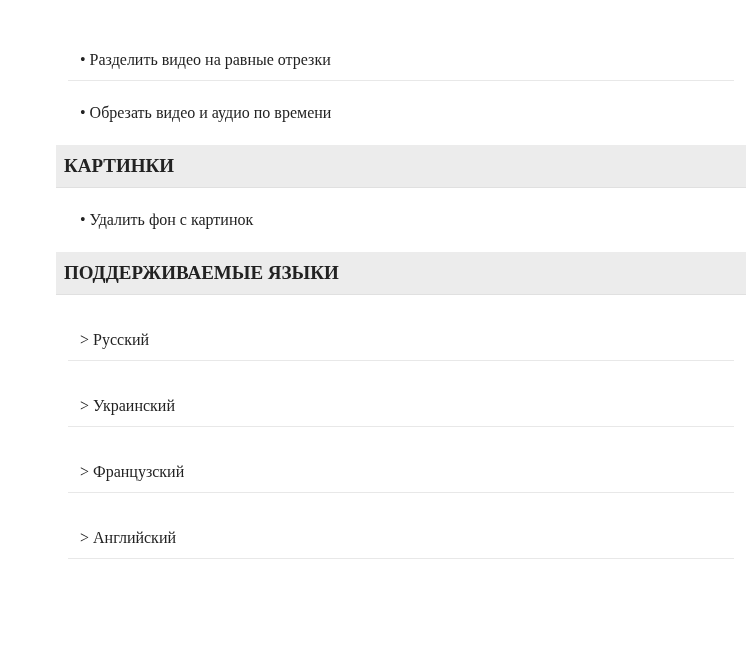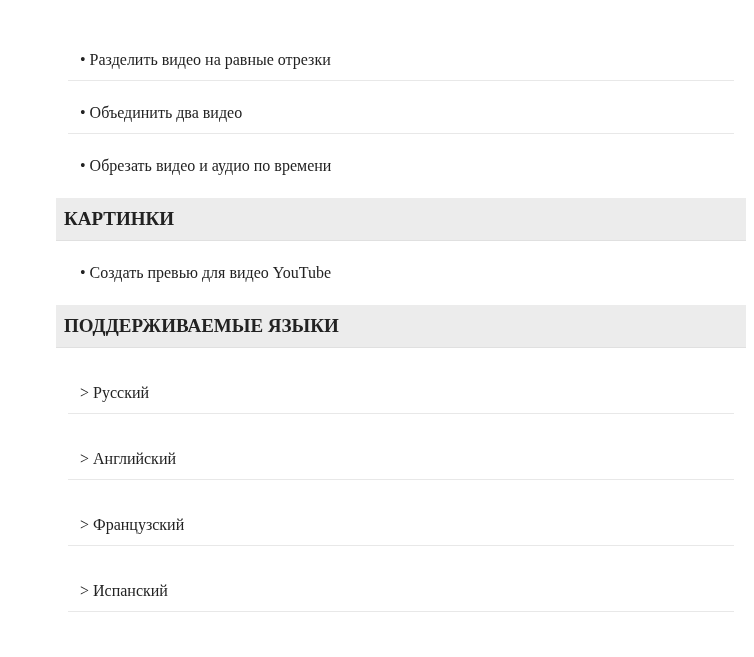--- a/index.html
+++ b/index.html
@@ -38,30 +38,29 @@
       font-size: 16px;
       color: #222;
       background: #ffffff;
     }
   </style>
 </head>
 <body>
 
 <div>
   <div class="list-item">• Разделить видео на равные отрезки</div>
-  <div class="list-item">• Объединить два видео</div>
   <div class="list-item">• Обрезать видео и аудио по времени</div>
 </div>
 
 <div class="section-header">КАРТИНКИ</div>
 
 <div>
-  <div class="list-item">• Создать превью для видео YouTube</div>
+  <div class="list-item">• Удалить фон с картинок</div>
 </div>
 
 <div class="section-header">ПОДДЕРЖИВАЕМЫЕ ЯЗЫКИ</div>
 
 <div>
   <div class="lang-item">&gt; Русский</div>
+  <div class="lang-item">&gt; Украинский</div>
+  <div class="lang-item">&gt; Французский</div>
   <div class="lang-item">&gt; Английский</div>
-  <div class="lang-item">&gt; Французский</div>
-  <div class="lang-item">&gt; Испанский</div>
 </div>
 
 </body></html>

